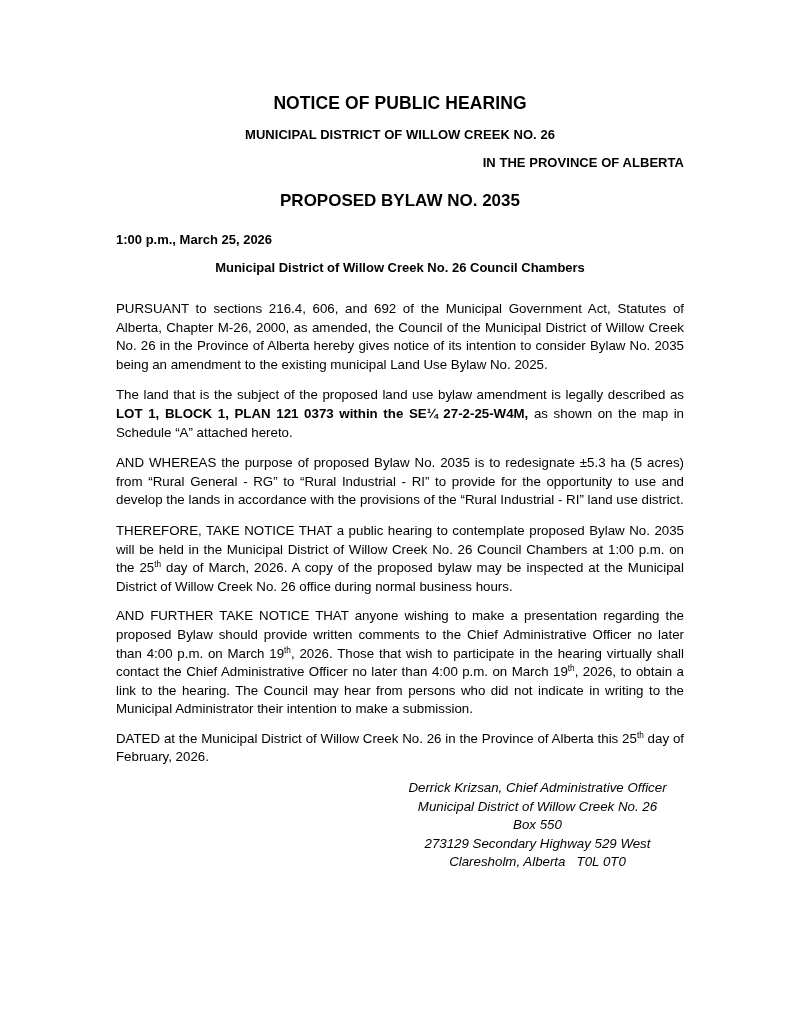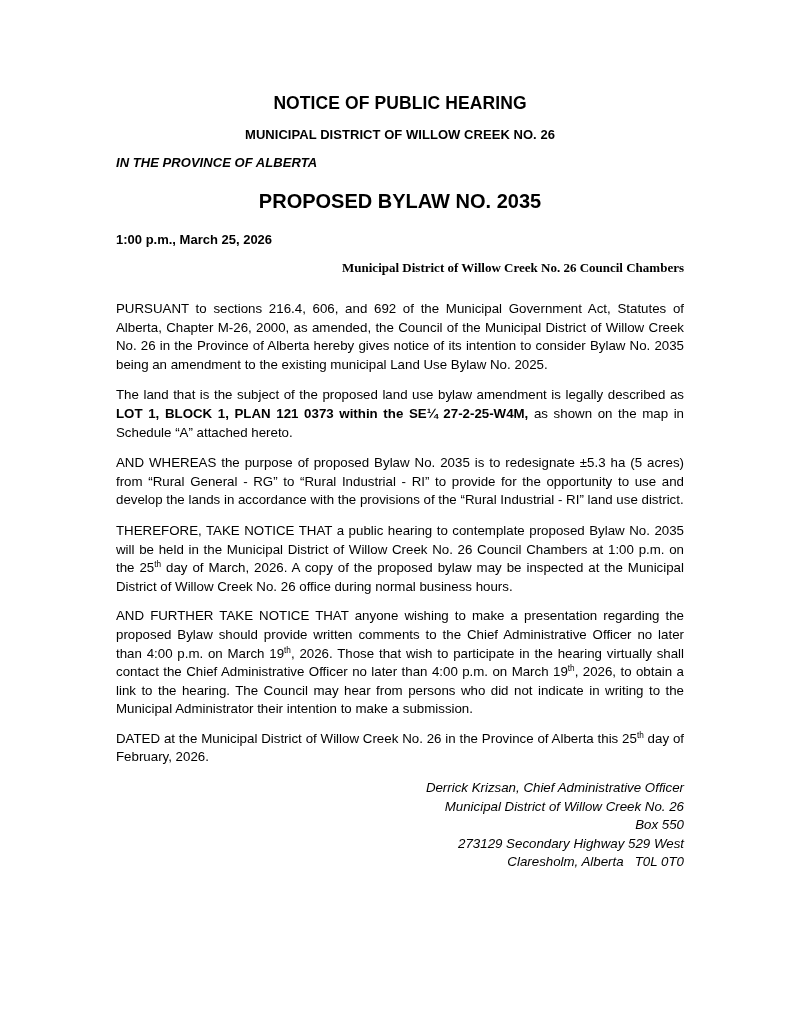--- a/index.html
+++ b/index.html
@@ -40,48 +40,46 @@
   }
   .h-sub1 {
     text-align: center;
     font-weight: bold;
     font-size: 13px;
     line-height: 17px;
     padding-top: 12px;
     letter-spacing: 0.05px;
   }
   .h-sub2 {
-    text-align: left;
+    text-align: right;
     font-weight: bold;
     font-size: 13px;
     line-height: 17px;
     padding-top: 11px;
     letter-spacing: 0.05px;
-    font-style: italic;
   }
   .h-bylaw {
     text-align: center;
     font-weight: bold;
-    font-size: 20px;
+    font-size: 17px;
     line-height: 20px;
     padding-top: 20px;
   }
   .h-time {
     font-weight: bold;
     font-size: 13px;
     line-height: 17px;
     padding-top: 20px;
   }
   .h-place {
-    text-align: right;
+    text-align: center;
     font-weight: bold;
     font-size: 13px;
     line-height: 17px;
     padding-top: 11px;
-    font-family: Liberation Serif, serif;
   }
   
   .body-block {
     padding-top: 24px;
   }
   p.para {
     margin: 0 0 12px 0;
     font-size: 13.3px;
     line-height: 18.6px;
     text-align: justify;
@@ -99,21 +97,21 @@
     vertical-align: super;
     line-height: 0;
   }
   
   .signature {
     margin-top: 2px;
     margin-left: 275px;
     font-style: italic;
     font-size: 13.3px;
     line-height: 18.6px;
-    text-align: right;
+    text-align: center;
   }
   .signature div {
     white-space: pre;
   }
 </style>
 </head>
 <body>
 
 <div class="page">
   <div class="content">

